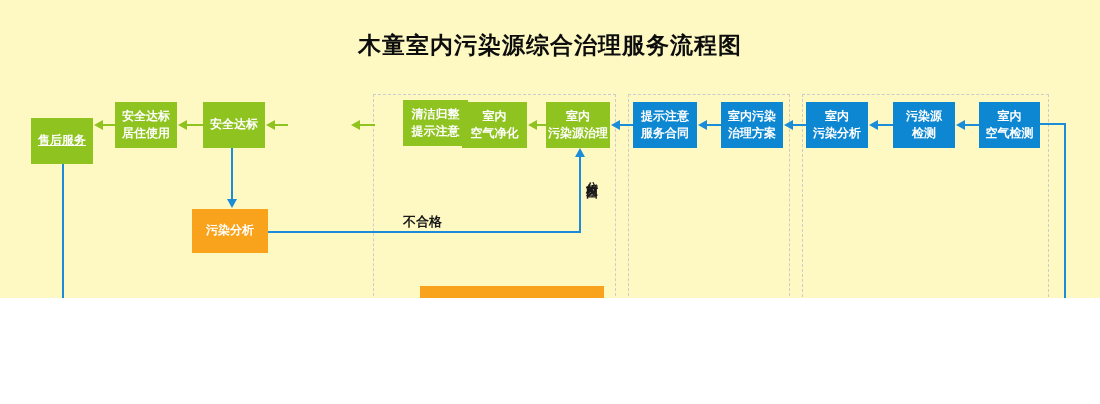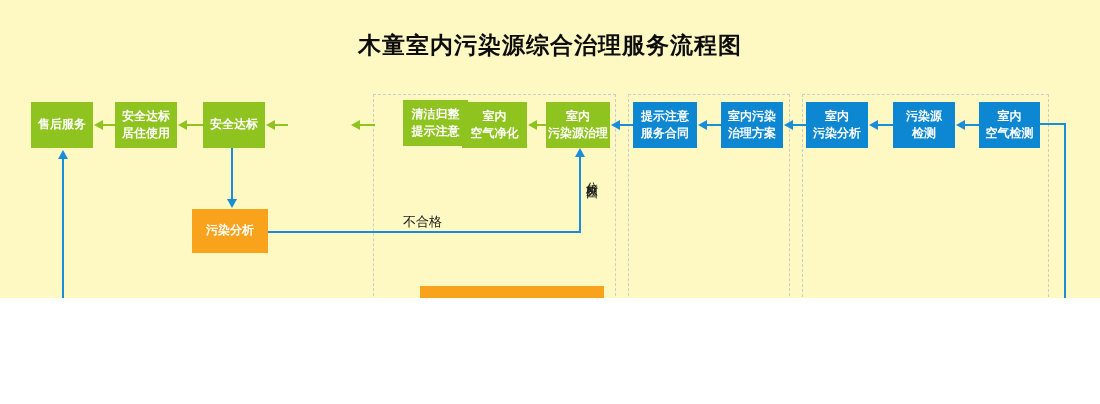--- a/index.html
+++ b/index.html
@@ -30,38 +30,38 @@
   .hline{position:absolute;height:2px;z-index:1;}
   .vline{position:absolute;width:2px;z-index:1;}
   .c-blue{background:#1a8cd8;}
   .c-green{background:#8fc31f;}
   .ah{position:absolute;width:0;height:0;z-index:1;}
   .ah-left-green{border-top:5px solid transparent;border-bottom:5px solid transparent;border-right:9px solid #8fc31f;}
   .ah-left-blue{border-top:5px solid transparent;border-bottom:5px solid transparent;border-right:9px solid #1a8cd8;}
   .ah-down-blue{border-left:5px solid transparent;border-right:5px solid transparent;border-top:9px solid #1a8cd8;}
   .ah-up-blue{border-left:5px solid transparent;border-right:5px solid transparent;border-bottom:9px solid #1a8cd8;}
   .edge-label{
-    position:absolute;font-size:13px;font-weight:normal;color:#1a1a1a;z-index:2;
+    position:absolute;font-size:13px;font-weight:bold;color:#1a1a1a;z-index:2;
   }
   .edge-label.vertical{
     writing-mode:vertical-rl;letter-spacing:2px;font-size:12px;
   }
 </style>
 </head>
 <body>
 
 <div id="canvas">
 
   <div class="title">木童室内污染源综合治理服务流程图</div>
 
   <div class="container" style="left:373px;top:94px;width:241px;height:215px;"></div>
   <div class="container" style="left:628px;top:94px;width:160px;height:215px;"></div>
   <div class="container" style="left:802px;top:94px;width:245px;height:216px;"></div>
 
-  <div class="box green" style="left:31px;top:102px;width:62px;height:46px;">售后服务</div>
+  <div class="box green" style="left:31px;top:118px;width:62px;height:46px;text-decoration:underline;">售后服务</div>
   <div class="box green" style="left:115px;top:102px;width:62px;height:46px;">安全达标
 居住使用</div>
   <div class="box green" style="left:203px;top:102px;width:62px;height:46px;">安全达标</div>
   <div class="box green" style="left:375px;top:100px;width:65px;height:46px;margin-left:28px;">清洁归整
 提示注意</div>
   <div class="box green" style="left:462px;top:102px;width:65px;height:46px;">室内
 空气净化</div>
   <div class="box green" style="left:546px;top:102px;width:64px;height:46px;">室内
 污染源治理</div>
   <div class="box blue" style="left:633px;top:102px;width:64px;height:46px;">提示注意

